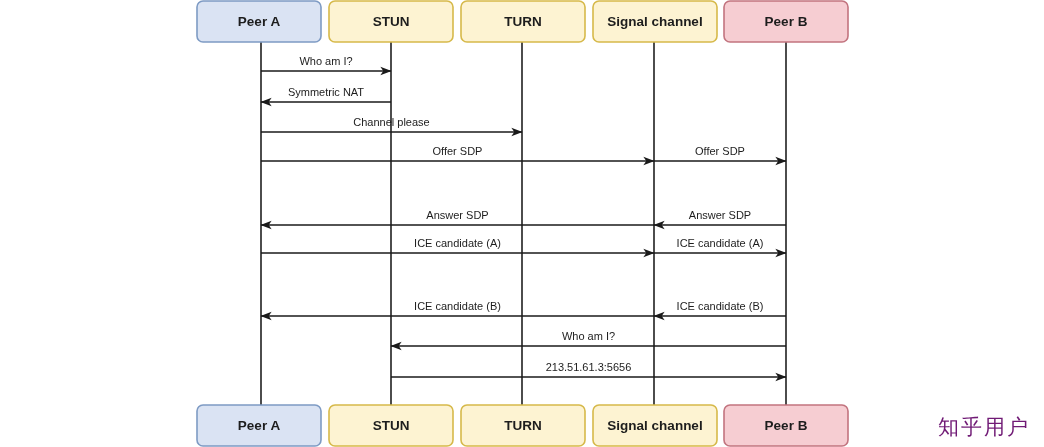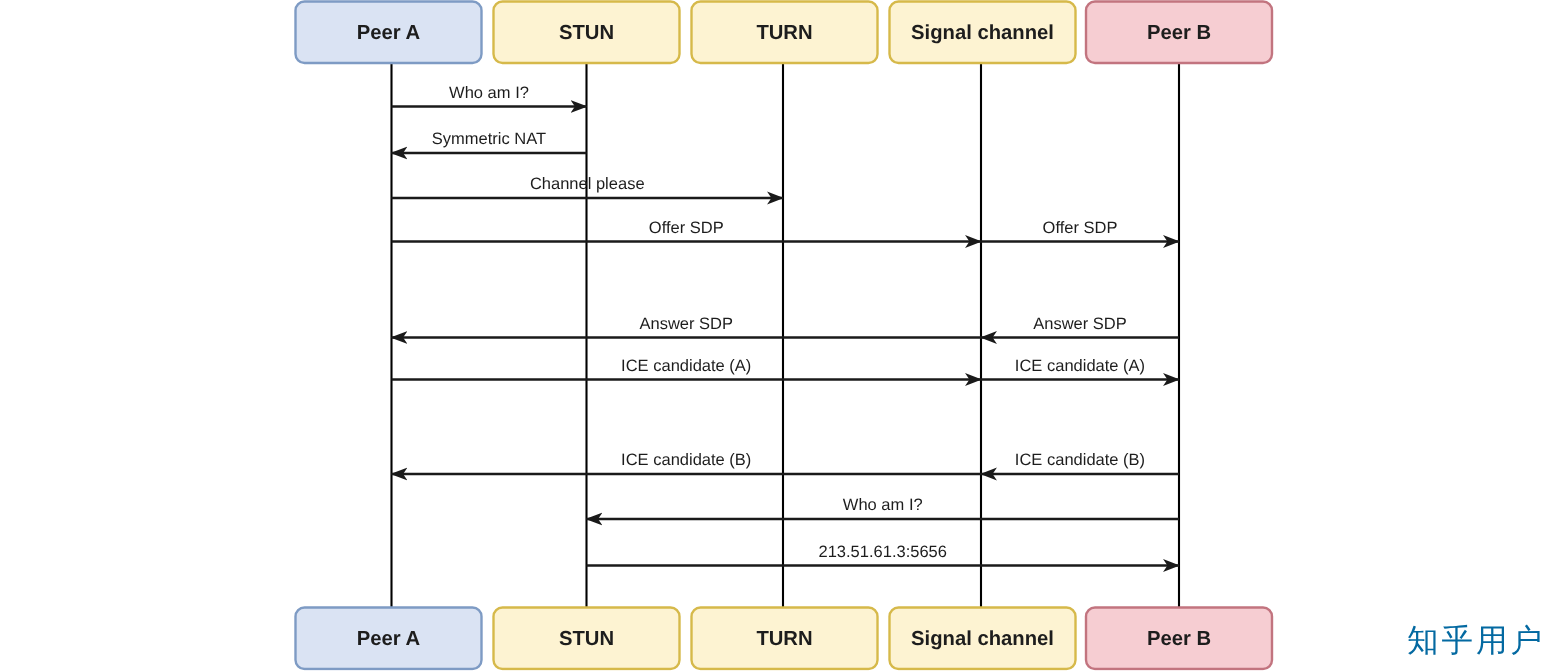--- a/index.html
+++ b/index.html
@@ -54,21 +54,21 @@
     font-size: 11px;
     fill: #1d1d1d;
     text-anchor: middle;
   }
   .watermark {
     position: absolute;
     right: 14px;
     bottom: 6px;
     font-family: "Liberation Sans", sans-serif;
     font-size: 21px;
-    color: #0369a1;
+    color: #701a75;
     letter-spacing: 2px;
     user-select: none;
     white-space: nowrap;
   }
 </style>
 </head>
 <body>
 
 <div id="diagram">
 

